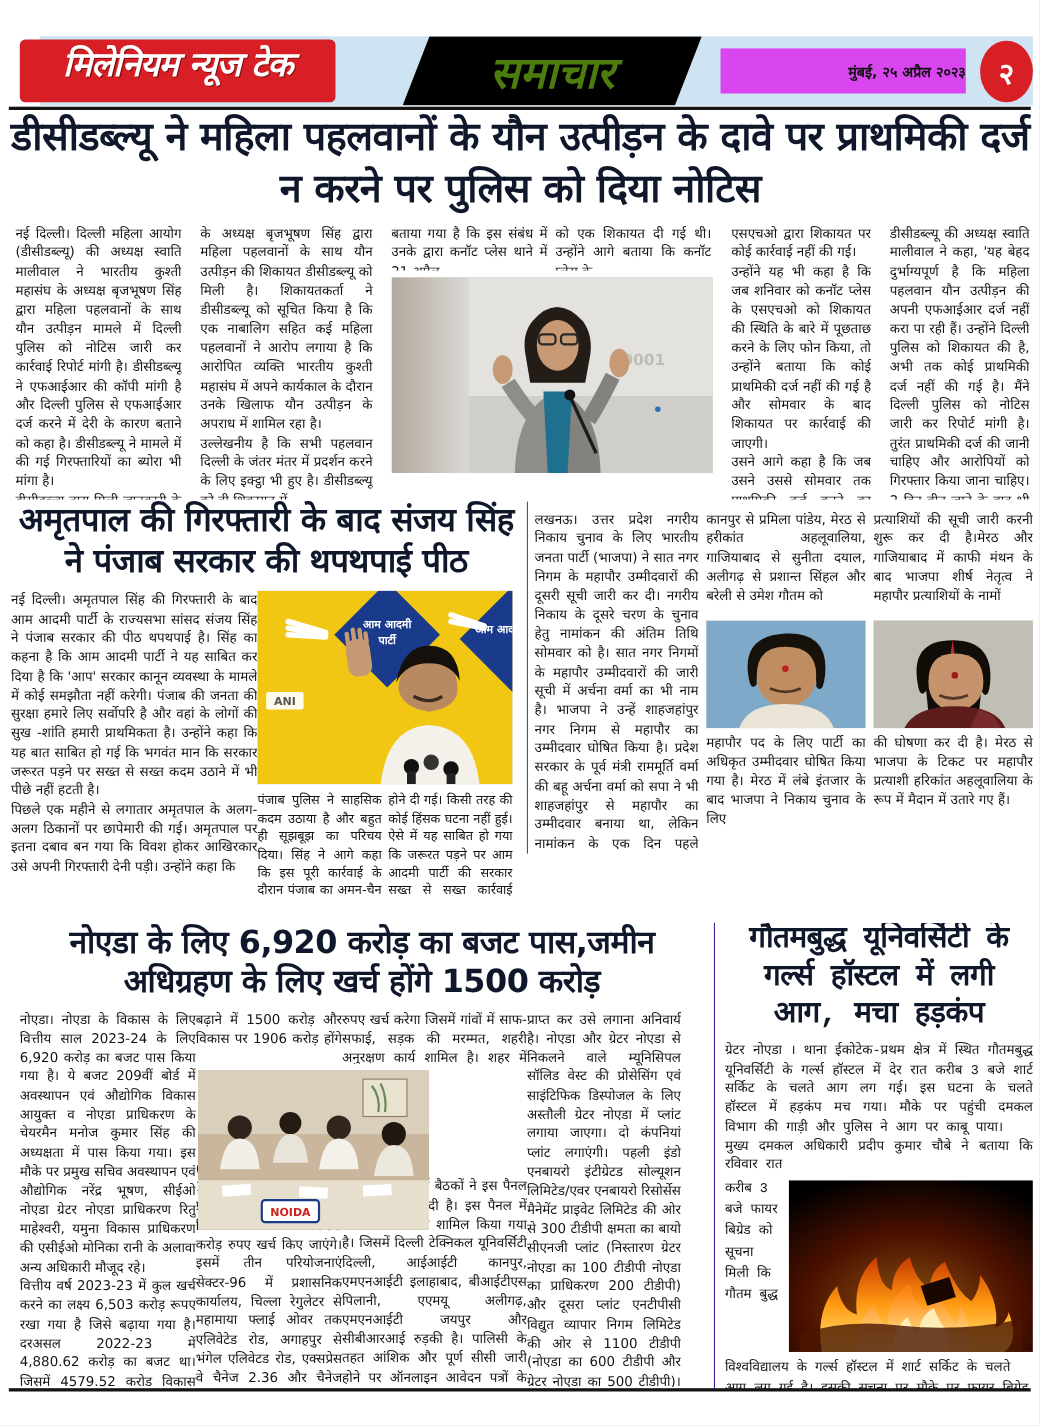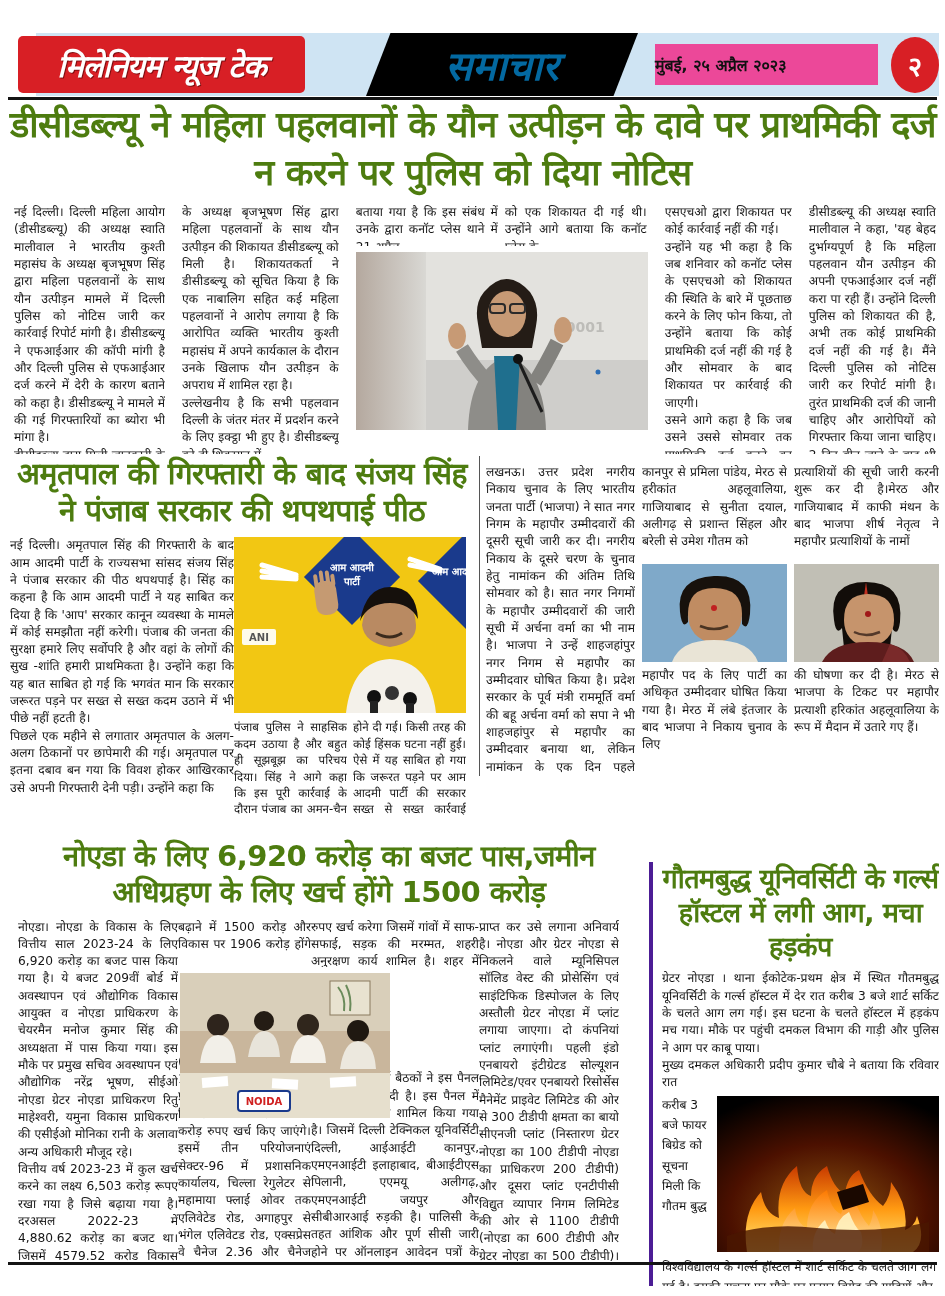--- a/index.html
+++ b/index.html
@@ -4,45 +4,45 @@
 <style>
   html,body{margin:0;padding:0;background:#e8e8e8;}
   .page{
     position:relative;width:945px;height:1296px;background:#ffffff;
     font-family:"DejaVu Sans",sans-serif;color:#111;margin:0 auto;overflow:hidden;
   }
   
   .mast-strip{position:absolute;left:36px;top:33px;width:903px;height:63px;background:#cfe4f3;}
   .brand-box{
     position:absolute;left:18px;top:36px;width:287px;height:57px;background:#d81f25;
-    border-radius:5px;display:flex;align-items:center;justify-content:center;
+    border-radius:5px;display:flex;align-items:flex-start;justify-content:center;
     color:#fff;font-size:31px;font-weight:800;font-style:italic;letter-spacing:-1px;
     text-shadow:1px 1px 0 #7d0d10;
   }
   .section-banner{
     position:absolute;left:366px;top:33px;width:272px;height:63px;background:#000;
     clip-path:polygon(9% 0,100% 0,91% 100%,0 100%);
     display:flex;align-items:center;justify-content:center;
-    color:#0369a1;font-size:40px;font-weight:800;font-style:italic;
+    color:#4d7c0f;font-size:40px;font-weight:800;font-style:italic;
   }
   .date-box{
-    position:absolute;left:655px;top:44px;width:223px;height:41px;background:#ec4899;
-    display:flex;align-items:center;justify-content:flex-start;
-    font-size:16px;font-weight:700;
+    position:absolute;left:655px;top:44px;width:223px;height:41px;background:#d946ef;
+    display:flex;align-items:center;justify-content:flex-end;
+    font-size:13px;font-weight:700;
   }
   .page-circle{
     position:absolute;left:891px;top:37px;width:48px;height:56px;background:#d81f25;
     border-radius:50%;display:flex;align-items:center;justify-content:center;
     color:#fff;font-size:27px;font-weight:800;
   }
   .top-rule{position:absolute;left:8px;top:97px;width:929px;height:3px;background:#141414;}
   .bottom-rule{position:absolute;left:8px;top:1262px;width:929px;height:3px;background:#141414;}
 
   
-  .headline{font-weight:800;text-align:center;color:#4d7c0f;margin:0;letter-spacing:-0.5px;}
+  .headline{font-weight:800;text-align:center;color:#0f172a;margin:0;letter-spacing:-0.5px;}
   .bodytext{
     font-size:12.2px;line-height:1.42;text-align:justify;white-space:pre-line;
     color:#141414;margin:0;
   }
   .col{overflow:hidden;}
 
   
   .a1{position:absolute;left:10px;top:101px;width:926px;}
   .a1 .headline{font-size:36px;line-height:1.32;}
   .a1-body{position:absolute;left:14px;top:204px;width:922px;height:250px;display:flex;gap:17px;}
@@ -80,21 +80,21 @@
   .a4-c1{width:160px;}
   .a4-c2{width:133px;display:flex;flex-direction:column;}
   .a4-c3{width:168px;display:flex;flex-direction:column;}
   .a4-c4{width:140px;}
   .a4-c2-top{height:52px;overflow:hidden;}
   .a4-c2-spacer{height:152px;}
   .a4-c3-top{height:58px;overflow:hidden;}
   .a4-c3-spacer{height:122px;}
   .a4-photo{position:absolute;left:170px;top:54px;width:210px;height:145px;}
 
-  .a5{position:absolute;left:649px;top:862px;width:290px;border-left:4px solid #4c1d95;padding-left:9px;box-sizing:border-box;height:424px;overflow:hidden;}
+  .a5{position:absolute;left:649px;top:839px;width:290px;border-left:1px solid #4c1d95;padding-left:9px;box-sizing:border-box;height:424px;overflow:hidden;font-family:Liberation Mono, monospace;}
   .a5 .headline{font-size:27px;line-height:1.25;}
   .a5-intro{margin-top:7px;}
   .a5-rest{margin-top:2px;}
   .fire-float{float:right;margin:2px 0 4px 5px;}
   .a5 svg.fire{width:222px;height:156px;display:block;}
 
   svg text{font-family:"DejaVu Sans",sans-serif;}
 </style>
 </head>
 <body>

